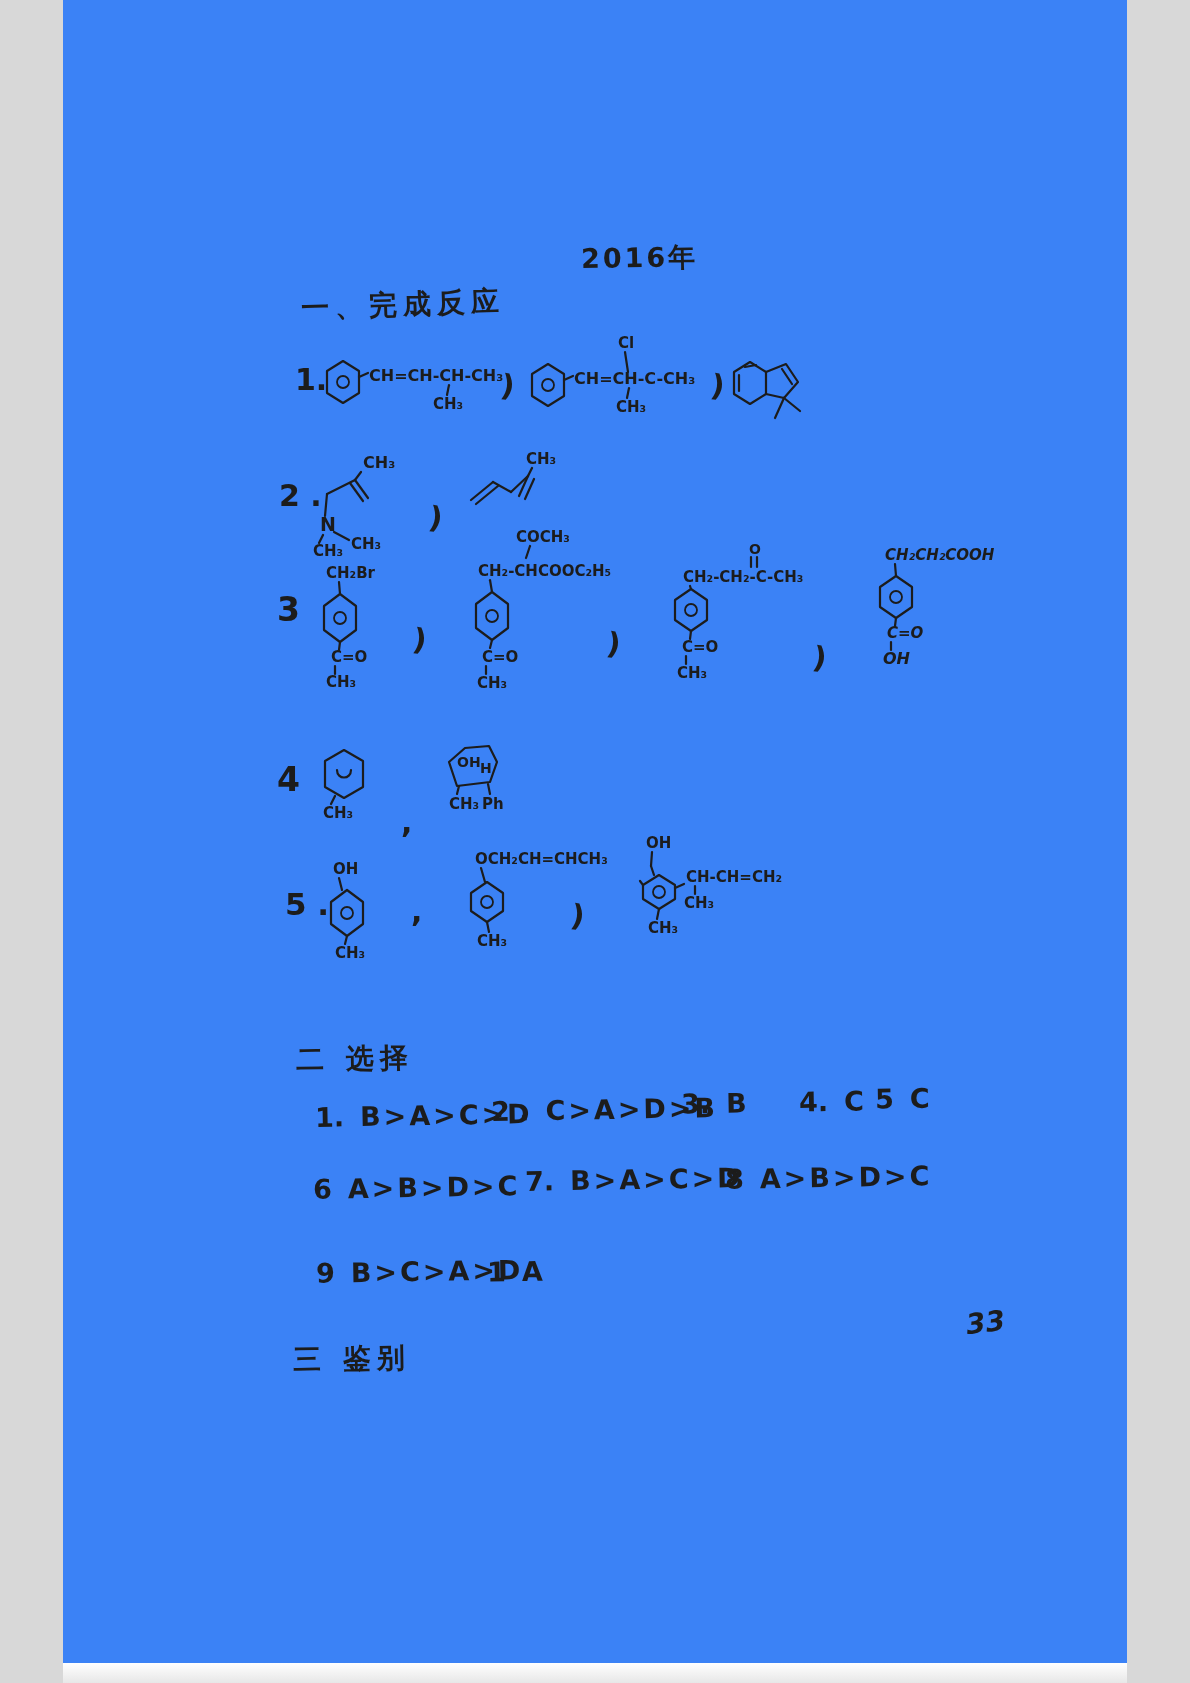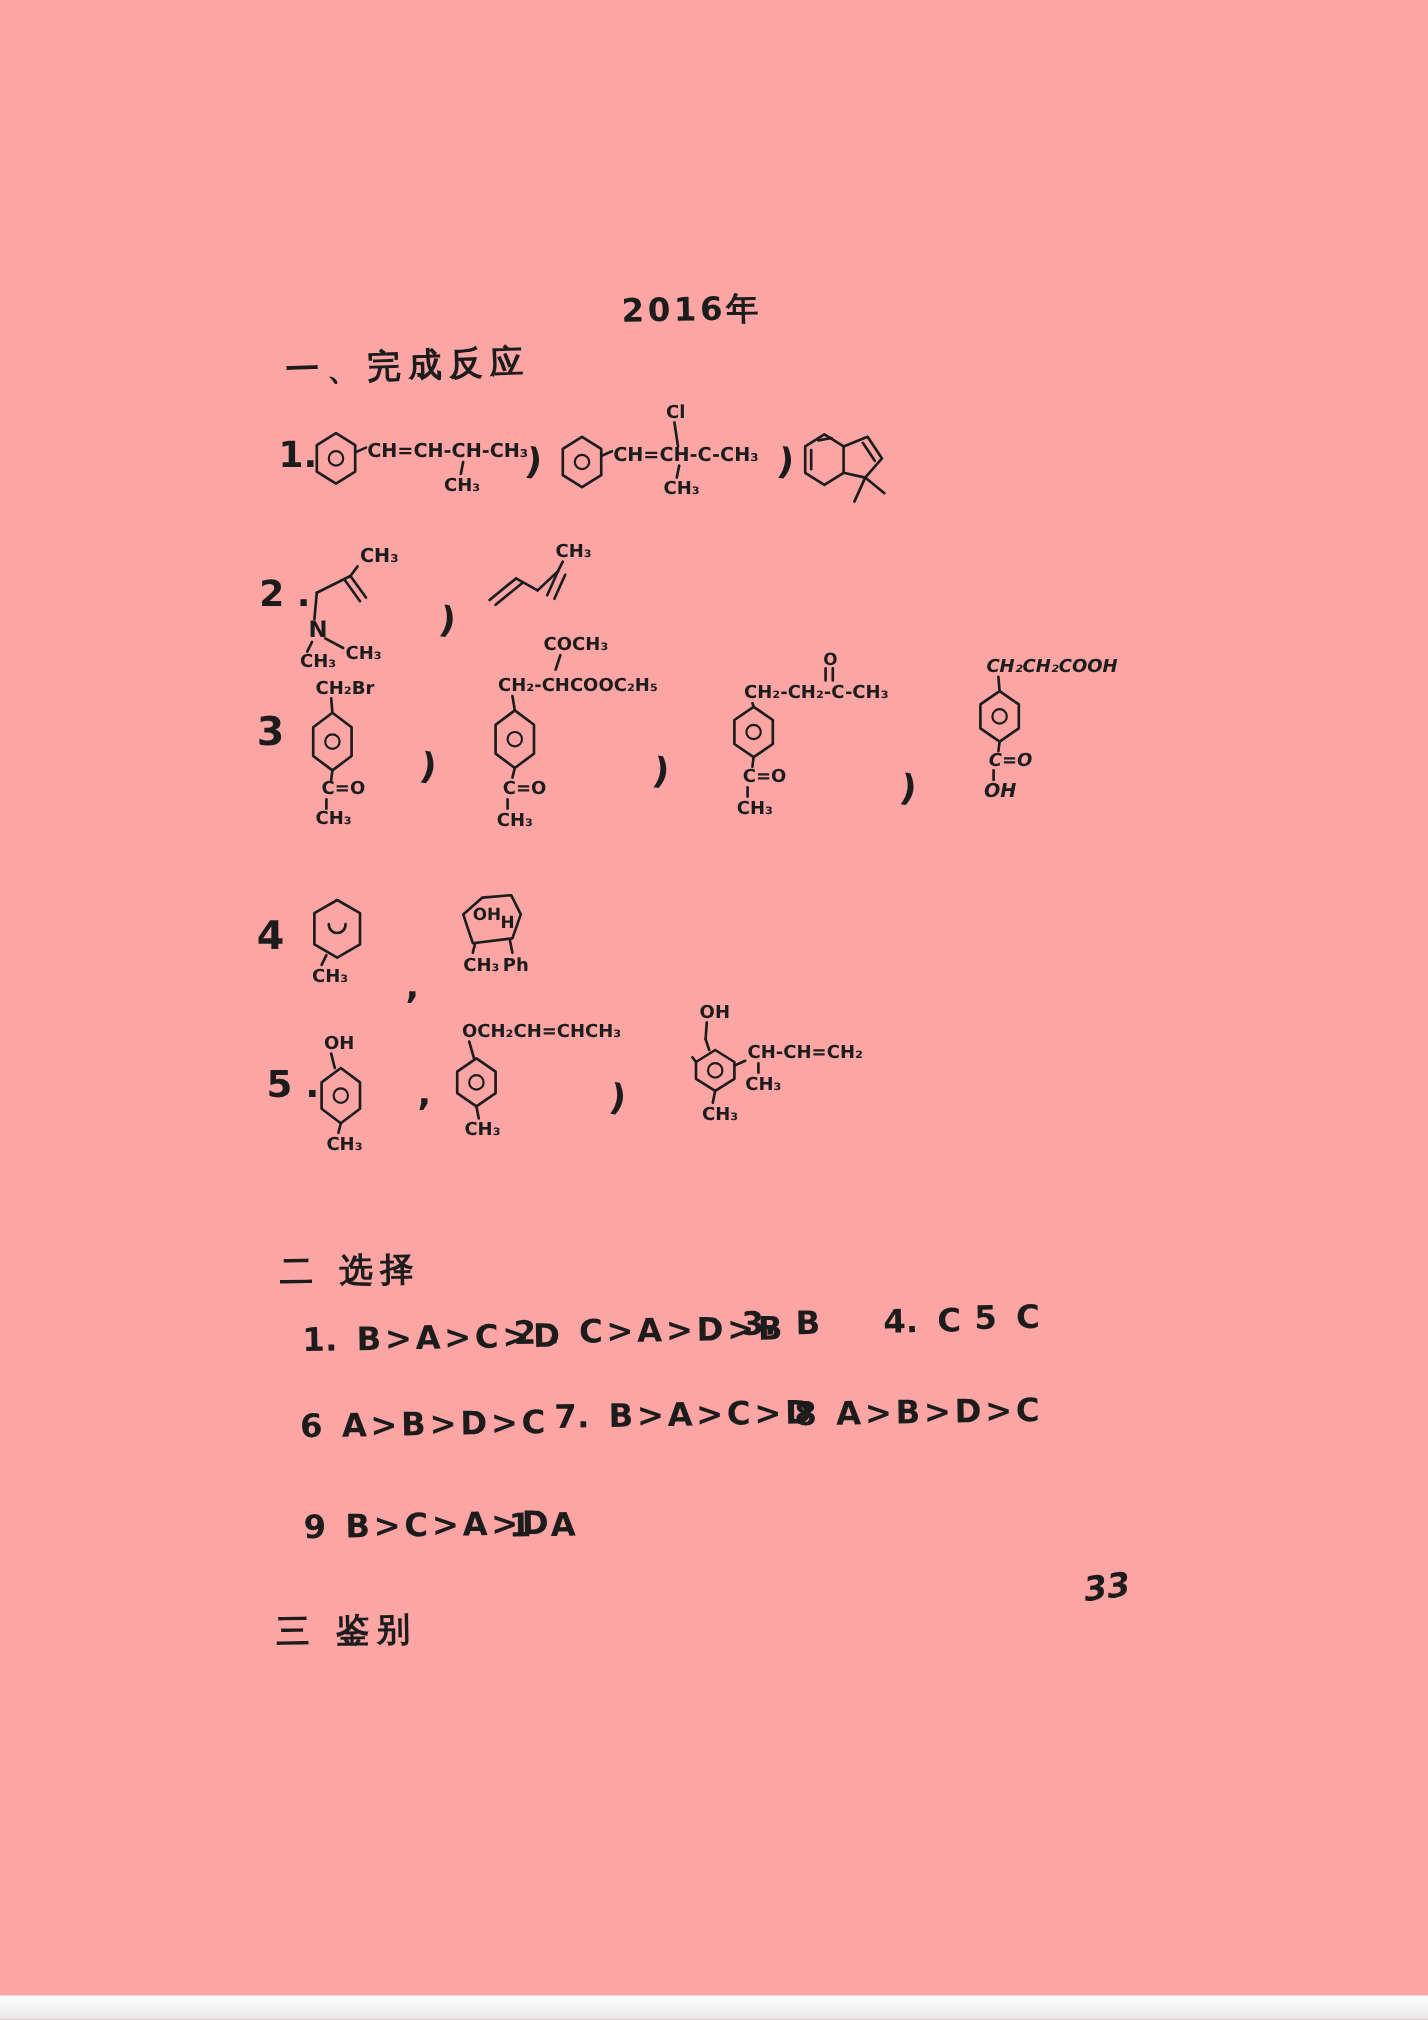--- a/index.html
+++ b/index.html
@@ -1,16 +1,16 @@
 <!DOCTYPE html>
 <html><head>
 <meta charset="utf-8">
 <style>
   html,body{margin:0;padding:0;background:#d8d8d8;}
-  .page{position:relative;width:1190px;height:1683px;margin:0 auto;background:#fca5a5;
+  .page{position:relative;width:1064px;height:1683px;margin:0 auto;background:#3b82f6;
         font-family:"DejaVu Sans",sans-serif;color:#1c1c1c;overflow:hidden;}
   .page::after{content:"";position:absolute;left:0;bottom:0;width:100%;height:20px;
         background:linear-gradient(#ffffff,#e7e7e7);pointer-events:none;}
   .hw{position:absolute;white-space:nowrap;color:#1c1c1c;}
   .title{font-size:27px;letter-spacing:3px;transform:rotate(-1deg);font-weight:bold;}
   .heading{font-size:28px;letter-spacing:6px;font-weight:bold;transform:rotate(-2deg);}
   .qnum{font-size:30px;font-weight:bold;}
   .sep{font-size:30px;font-weight:bold;transform:rotate(8deg);}
   .ans{font-size:27px;font-weight:bold;transform:rotate(-1deg);}
   .ans .n{margin-right:16px;}
@@ -205,21 +205,21 @@
       <line x1="14" y1="20" x2="17" y2="32"></line>
       <polygon points="22,32 38,44 38,66 22,78 6,66 6,44"></polygon>
       <circle cx="22" cy="55" r="6"></circle>
       <line x1="22" y1="78" x2="20" y2="86"></line>
       <text x="10" y="100" font-size="15">CH₃</text>
     </svg>
   </div>
 
   <div class="hw sep" style="left:348px;top:894px;transform:rotate(0deg);">,</div>
 
-  <div class="struct" style="left:379px;top:848px;">
+  <div class="struct" style="left:406px;top:848px;">
     <svg width="160" height="112" viewBox="0 0 160 112">
       <text x="6" y="16" font-size="15">OCH₂CH=CHCH₃</text>
       <line x1="12" y1="20" x2="16" y2="34"></line>
       <polygon points="18,34 34,45 34,63 18,74 2,63 2,45"></polygon>
       <circle cx="18" cy="54" r="6"></circle>
       <line x1="18" y1="74" x2="20" y2="84"></line>
       <text x="8" y="98" font-size="15">CH₃</text>
     </svg>
   </div>
 

